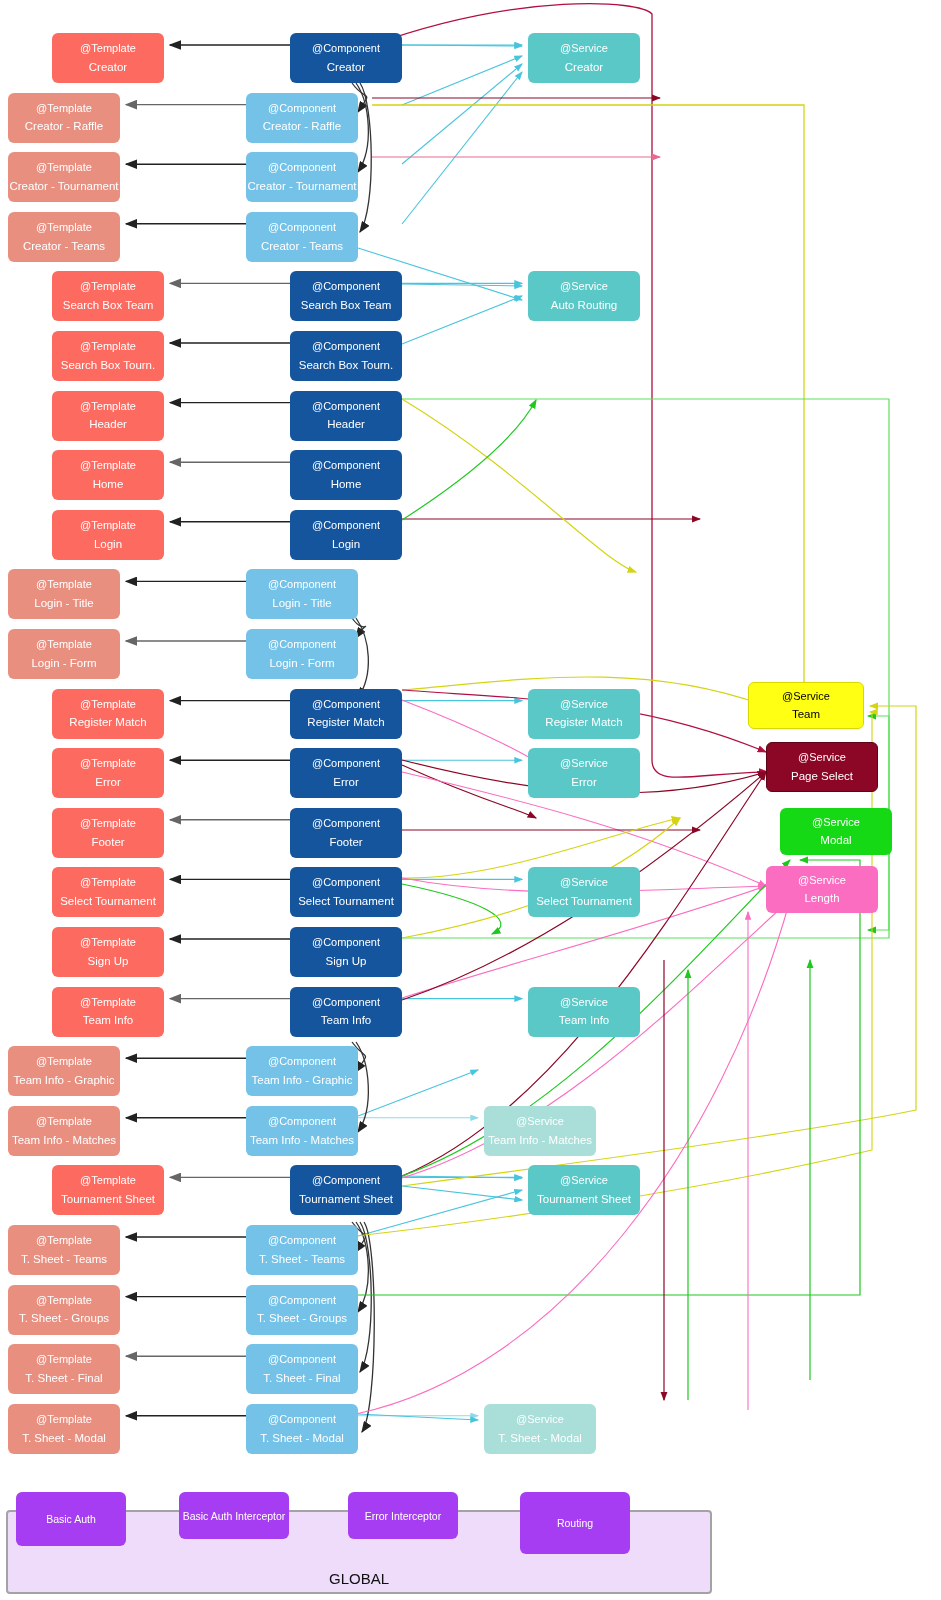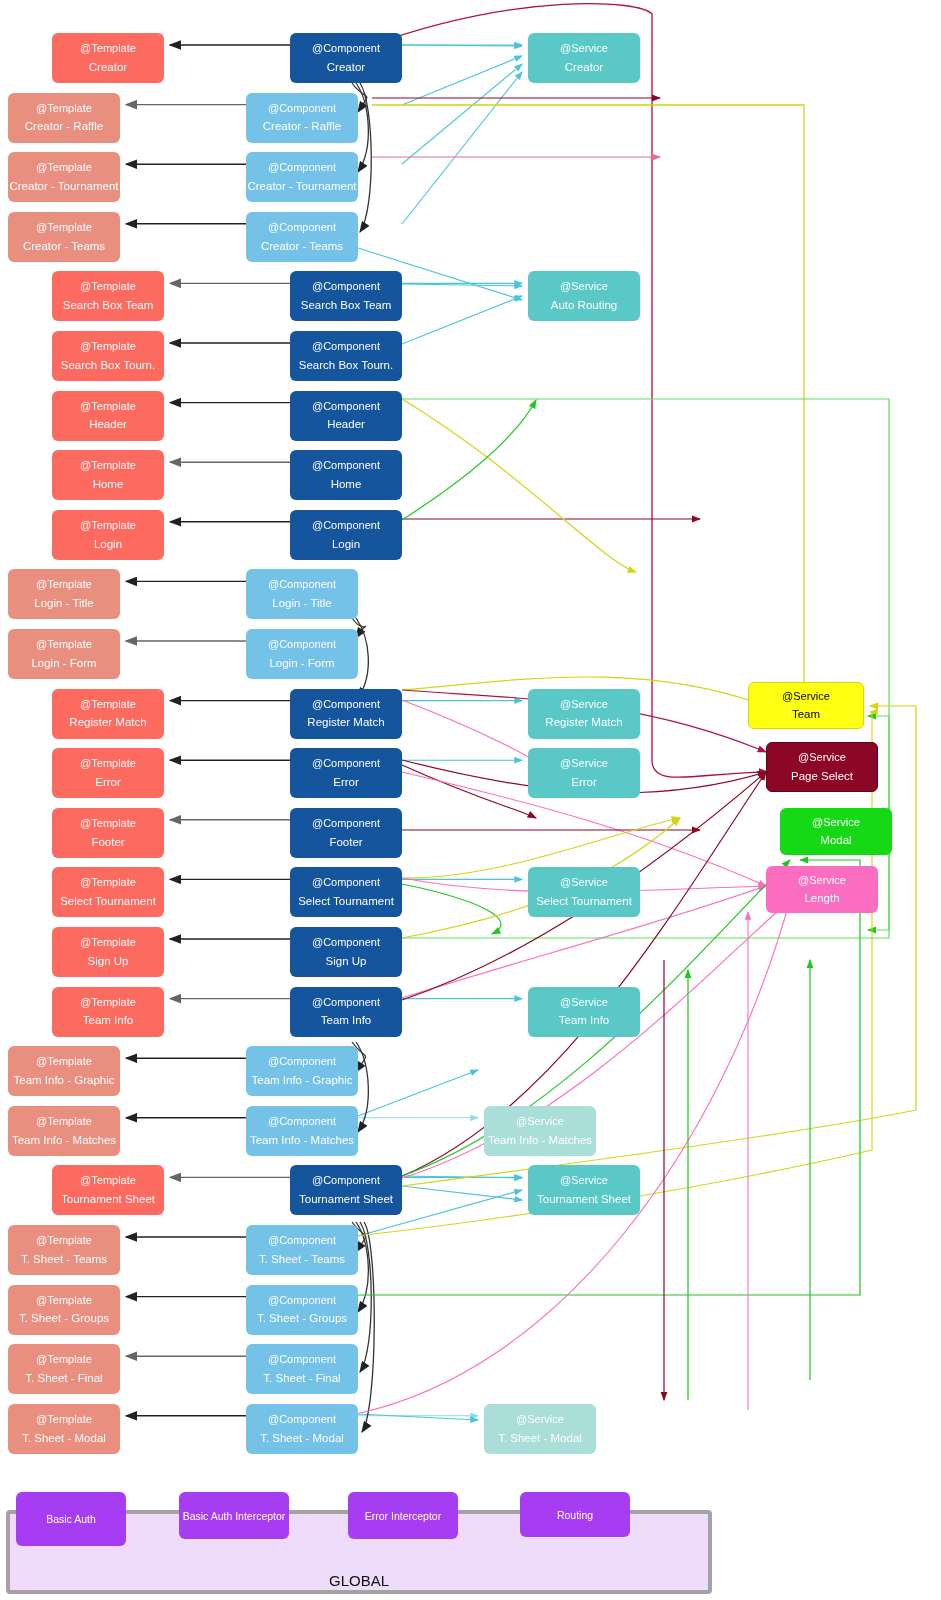--- a/index.html
+++ b/index.html
@@ -14,21 +14,21 @@
   .tpl-main{background:#fc6a60;}
   .tpl-sub{background:#e98f80;}
   .cmp-main{background:#14559e;}
   .cmp-sub{background:#74c2e8;}
   .svc-main{background:#5bc8c8;}
   .svc-faded{background:#a9ded9;}
   .svc-image{background:#ffff14;color:#000000;border:1px solid #d8d800;}
   .svc-page{background:#8c0726;border:1px solid #5e0419;}
   .svc-user{background:#14d914;}
   .svc-spin{background:#fb6dc0;}
-  .global-box{position:absolute;background:#eedcfa;border:4px solid #a3a3a3;border-radius:4px;
+  .global-box{position:absolute;background:#eedcfa;border:2px solid #a3a3a3;border-radius:4px;
               box-sizing:border-box;}
   .global-label{position:absolute;font-size:15px;color:#111;text-align:center;width:100%;}
   .glob-item{position:absolute;background:#a63df2;border-radius:6px;color:#fff;
              display:flex;align-items:center;justify-content:center;font-size:10.5px;
              text-align:center;box-sizing:border-box;}
 </style>
 </head>
 <body>
 
 <div id="canvas">
@@ -414,16 +414,16 @@
       </div>
     </div>
 
   <div class="global-box" style="left:6px;top:1510px;width:706px;height:84px;">
     <div class="global-label" style="left:0;top:58px;">GLOBAL</div>
   </div>
   <div id="globals">
       <div class="glob-item" style="left: 9px; top: 1492px; width: 110px; height: 54px; margin-left: 7px;">Basic Auth</div>
       <div class="glob-item" style="left: 179px; top: 1492px; width: 110px; height: 47px;">Basic Auth Interceptor</div>
       <div class="glob-item" style="left: 348px; top: 1492px; width: 110px; height: 47px;">Error Interceptor</div>
-      <div class="glob-item" style="left: 520px; top: 1492px; width: 110px; height: 45px;">Routing</div>
+      <div class="glob-item" style="left: 520px; top: 1492px; width: 110px; height: 62px;">Routing</div>
     </div>
 
 </div>
 
 </body></html>

